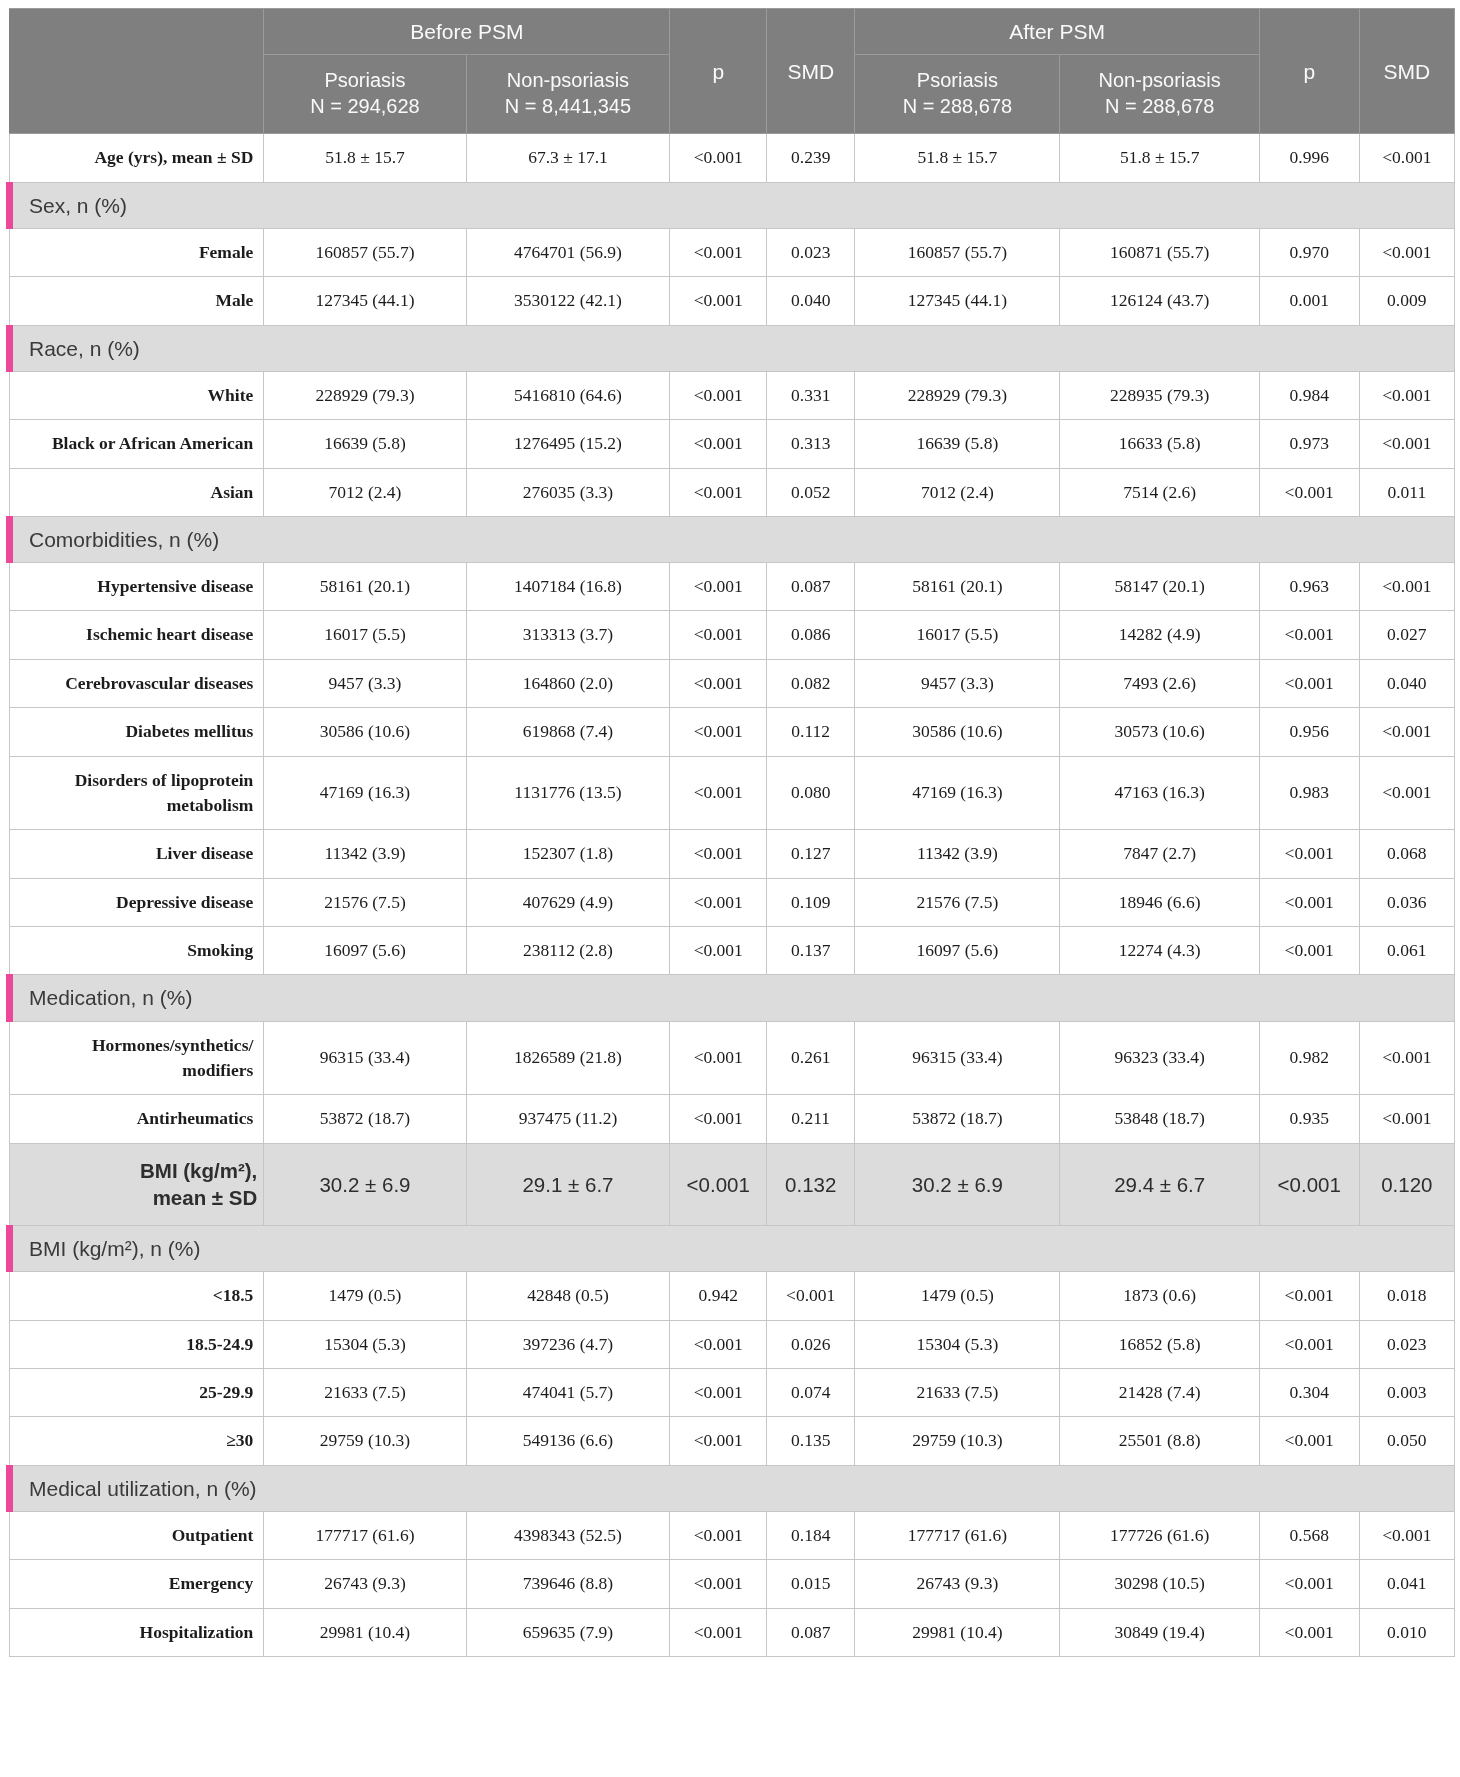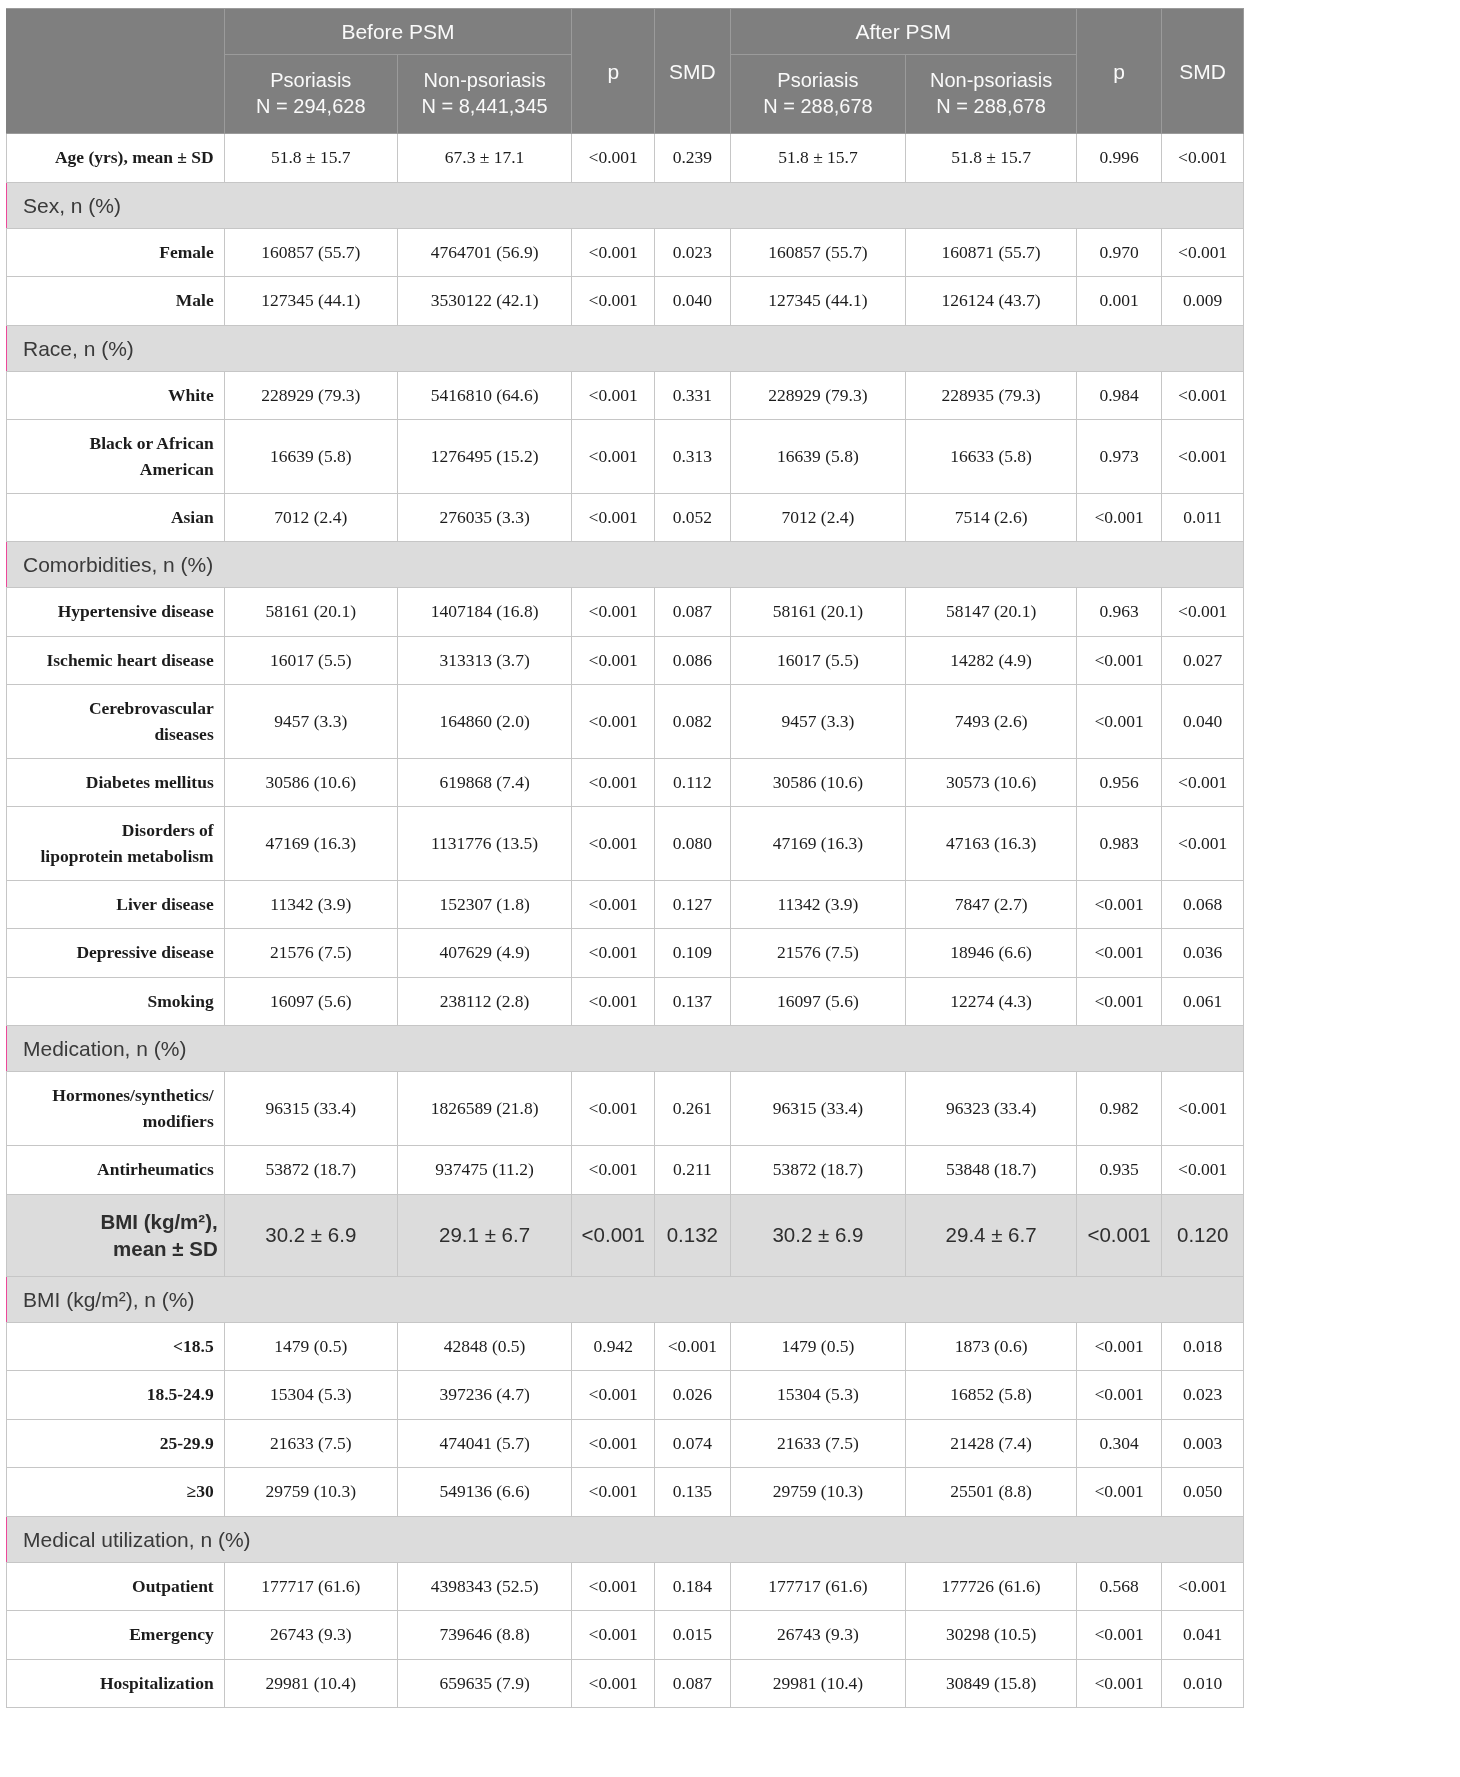--- a/index.html
+++ b/index.html
@@ -1,18 +1,18 @@
 <!DOCTYPE html>
 <html><head>
 <meta charset="utf-8">
 <style>
   html,body{margin:0;padding:0;background:#ffffff;}
   body{width:1460px;font-family:"Liberation Sans",sans-serif;}
   .page{padding:8px 5px 0 6px;}
-  table{border-collapse:collapse;table-layout:fixed;width:1238px;}
+  table{border-collapse:collapse;table-layout:fixed;width:1449px;}
   col.c-label{width:17.6%;}
   col.c-wide1{width:14.0%;} col.c-wide2{width:14.1%;}
   col.c-p1{width:6.7%;} col.c-smd1{width:6.1%;}
   col.c-wide3{width:14.2%;} col.c-wide4{width:13.8%;}
   col.c-p2{width:6.9%;} col.c-smd2{width:6.6%;}
 
   thead th{
     background:#7f7f7f;color:#fafafa;font-weight:400;
     font-size:21px;text-align:center;vertical-align:middle;
     border:1px solid #9b9b9b;white-space:pre-line;line-height:1.3;
@@ -28,21 +28,21 @@
     white-space:pre-line;
   }
   tbody td.label{
     text-align:right;padding-left:6px;padding-right:10px;text-indent:14px;font-weight:bold;
   }
   tbody td.label.indent{text-indent:28px;}
   tbody tr.section td{
     background:#dcdcdc;color:#3a3a3a;
     font-family:"Liberation Sans",sans-serif;font-size:21px;
     text-align:left;padding:10px 16px;text-indent:0;line-height:1.2;
-    border-left:1px solid #ec4899;border-right:1px solid #c6c6c6;
+    border-left:7px solid #ec4899;border-right:1px solid #c6c6c6;
   }
   tbody tr.highlight td{
     background:#dcdcdc;color:#2e2e2e;
     font-family:"Liberation Sans",sans-serif;font-size:20.5px;
     padding:13px 6px;line-height:1.35;
   }
   tbody tr.highlight td.label{text-indent:10px;}
   .footnote{
     font-family:"Liberation Serif",serif;font-size:16.5px;color:#1c1c1c;
     padding:9px 2px 0 2px;line-height:1.3;
@@ -359,19 +359,19 @@
           <td>&lt;0.001</td>
           <td>0.041</td>
         </tr>
         <tr>
           <td class="label indent">Hospitalization</td>
           <td>29981 (10.4)</td>
           <td>659635 (7.9)</td>
           <td>&lt;0.001</td>
           <td>0.087</td>
           <td>29981 (10.4)</td>
-          <td>30849 (15.8)</td>
+          <td>30849 (19.4)</td>
           <td>&lt;0.001</td>
           <td>0.010</td>
         </tr>
       </tbody>
   </table>
 </div>
 
 </body></html>

